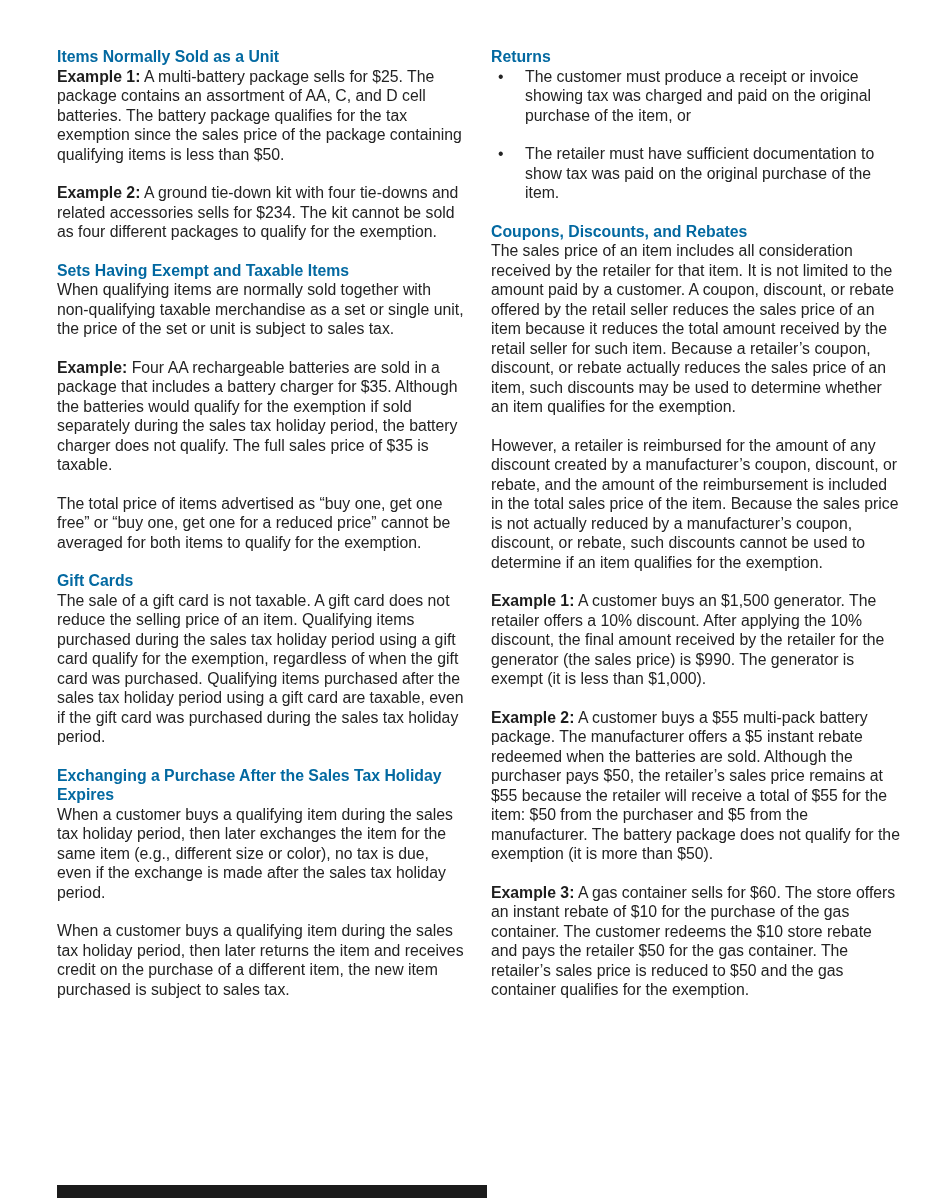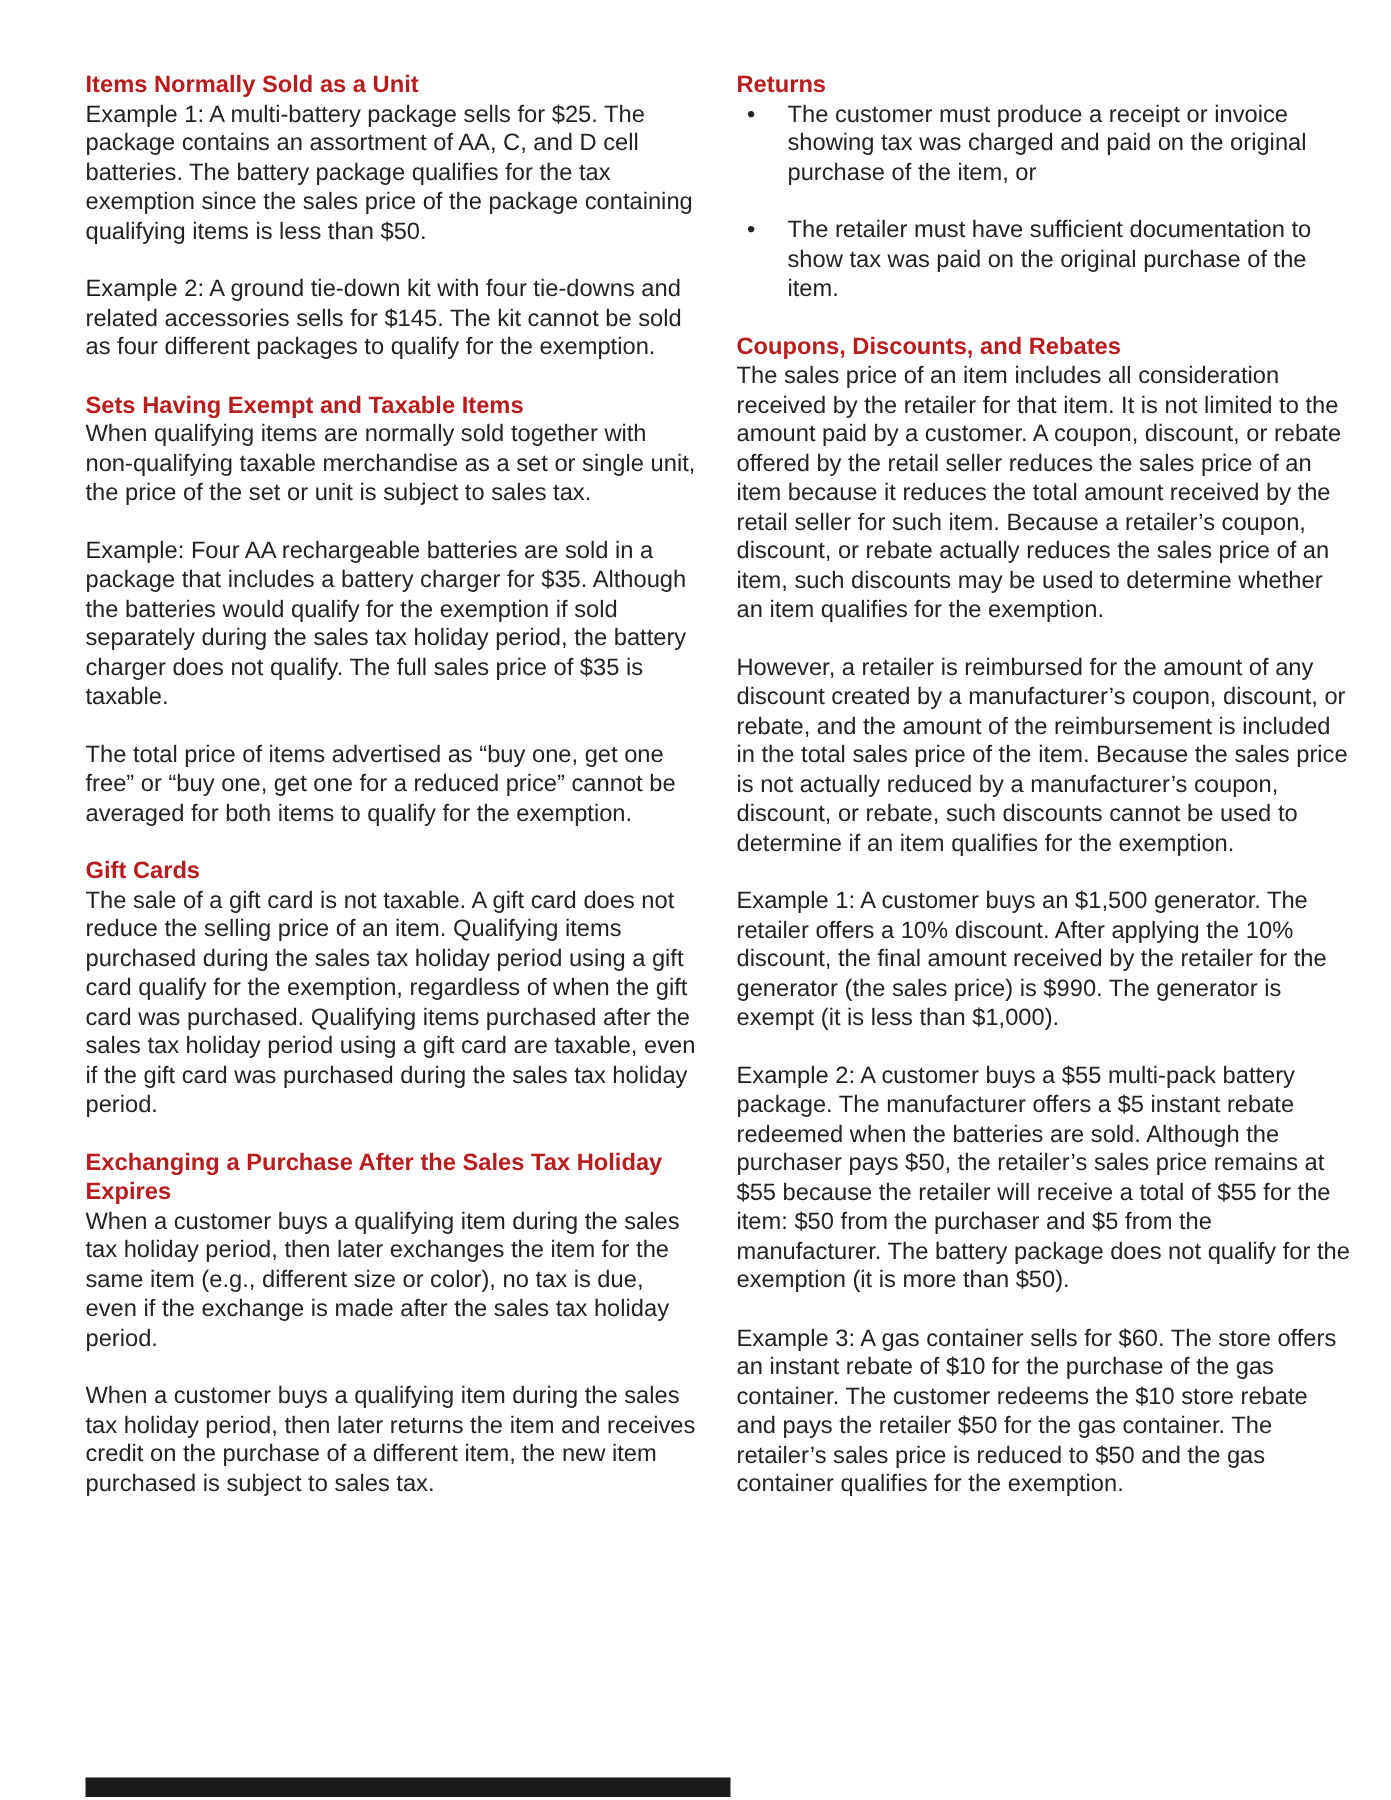--- a/index.html
+++ b/index.html
@@ -20,26 +20,26 @@
     font-size: 15.8px;
     line-height: 19.5px;
   }
   .col-left  { left: 57px;  width: 408px; }
   .col-right { left: 491px; width: 410px; }
   h3 {
     font-size: 15.8px;
     line-height: 19.5px;
     font-weight: bold;
     margin: 0;
-    color: #b91c1c;
+    color: #0369a1;
   }
   p {
     margin: 0 0 19px 0;
   }
-  .lead { font-weight: normal; color: #1e1e1e; }
+  .lead { font-weight: bold; color: #1e1e1e; }
   .bullet {
     display: flex;
     margin: 0 0 19px 0;
   }
   .bullet .dot {
     flex: 0 0 34px;
     padding-left: 7px;
     box-sizing: border-box;
   }
   .footer-bar {
@@ -54,21 +54,21 @@
 </head>
 <body>
 
 <div class="page">
 
   <div class="col col-left">
     <h3>Items Normally Sold as a Unit</h3>
 
     <p><span class="lead">Example 1:</span> <span>A multi-battery package sells for $25. The package contains an assortment of AA, C, and D cell batteries. The battery package qualifies for the tax exemption since the sales price of the package containing qualifying items is less than $50.</span></p>
 
-    <p><span class="lead">Example 2:</span> <span>A ground tie-down kit with four tie-downs and related accessories sells for $145. The kit cannot be sold as four different packages to qualify for the exemption.</span></p>
+    <p><span class="lead">Example 2:</span> <span>A ground tie-down kit with four tie-downs and related accessories sells for $234. The kit cannot be sold as four different packages to qualify for the exemption.</span></p>
 
     <h3>Sets Having Exempt and Taxable Items</h3>
     <p>When qualifying items are normally sold together with non-qualifying taxable merchandise as a set or single unit, the price of the set or unit is subject to sales tax.</p>
 
     <p><span class="lead">Example:</span> <span>Four AA rechargeable batteries are sold in a package that includes a battery charger for $35. Although the batteries would qualify for the exemption if sold separately during the sales tax holiday period, the battery charger does not qualify. The full sales price of $35 is taxable.</span></p>
 
     <p>The total price of items advertised as “buy one, get one free” or “buy one, get one for a reduced price” cannot be averaged for both items to qualify for the exemption.</p>
 
     <h3>Gift Cards</h3>
     <p>The sale of a gift card is not taxable. A gift card does not reduce the selling price of an item. Qualifying items purchased during the sales tax holiday period using a gift card qualify for the exemption, regardless of when the gift card was purchased. Qualifying items purchased after the sales tax holiday period using a gift card are taxable, even if the gift card was purchased during the sales tax holiday period.</p>

